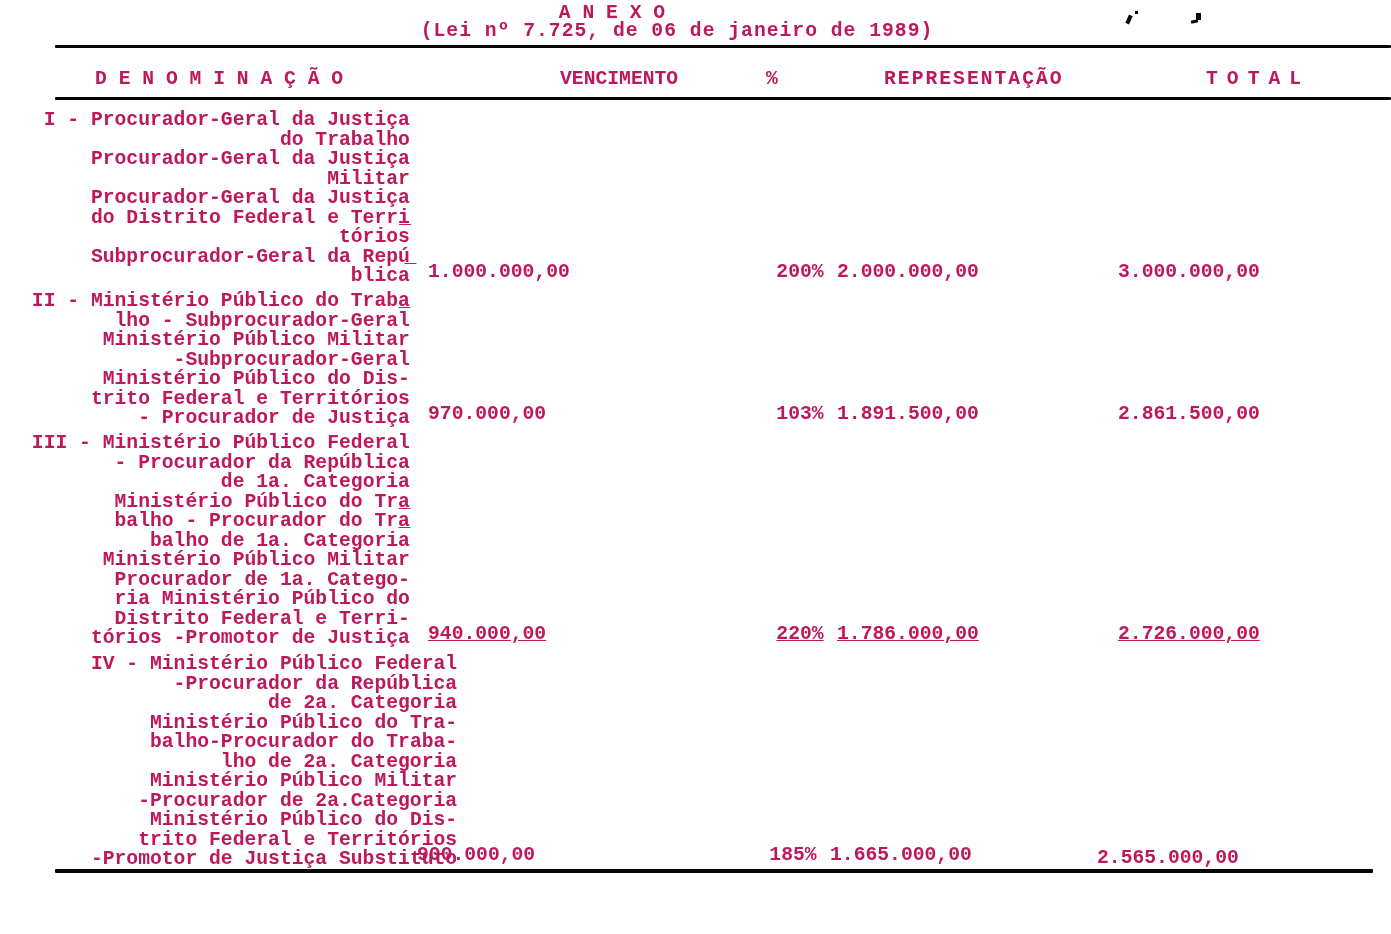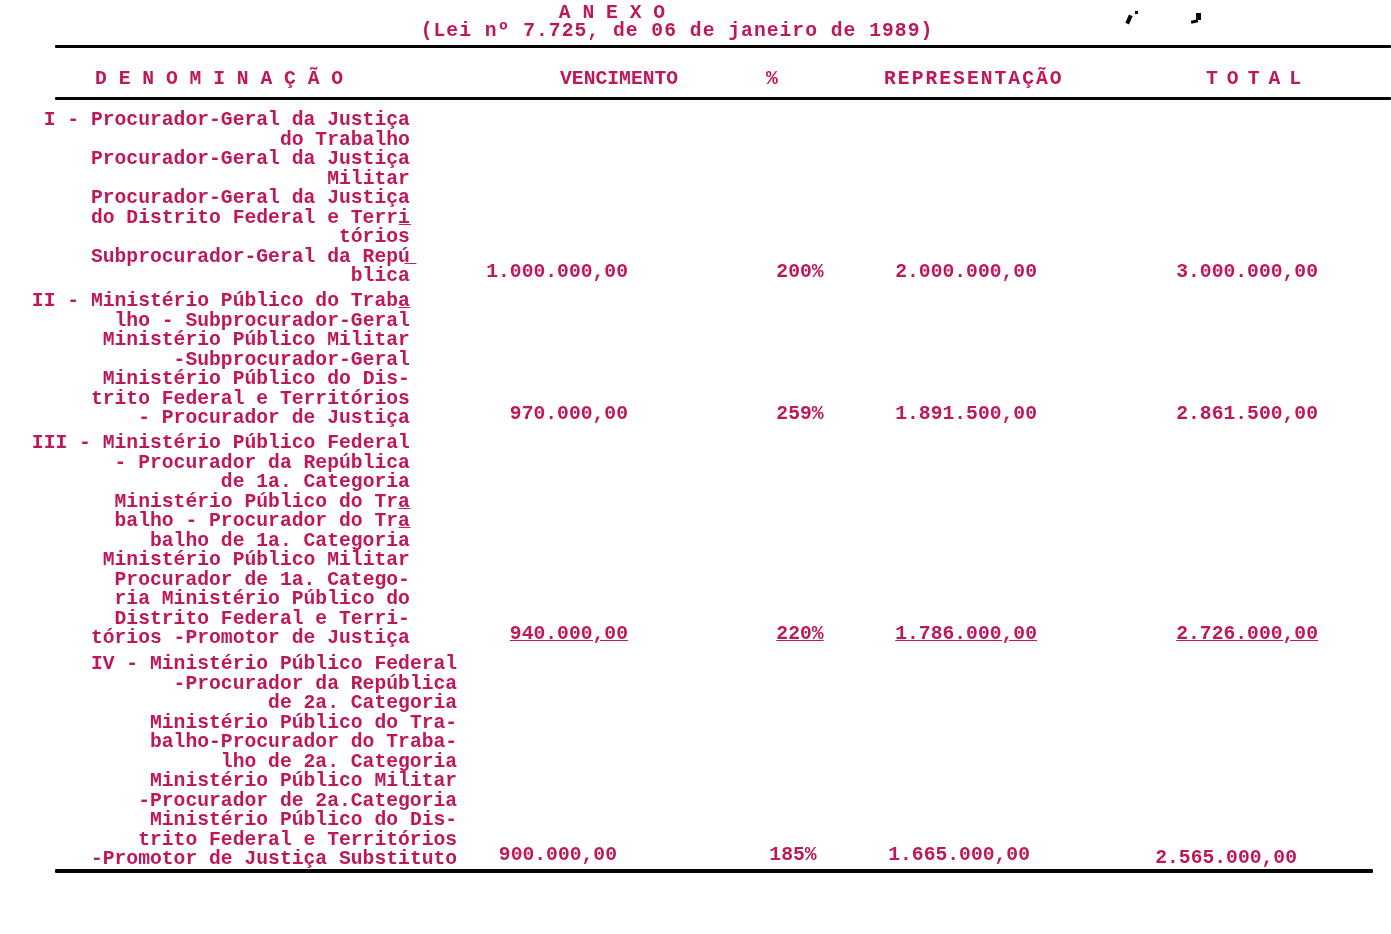--- a/index.html
+++ b/index.html
@@ -26,21 +26,21 @@
   .hdr-representacao { left:884px; letter-spacing:2px; }
   .hdr-total       { left:1206px; letter-spacing:9px;text-align:center; }
   pre.denom {
     position:absolute; left:16px; margin:4px;
     font:inherit; white-space:pre; color:inherit;text-align:right;
   }
   .denom-1 { top:107px; }
   .denom-2 { top:288px; }
   .denom-3 { top:430px; }
   .denom-4 { top:651px; }
-  .val  { position:absolute; width:200px; text-align:right; }
+  .val  { position:absolute; width:200px; text-align:left; }
   .pct  { position:absolute; width:56px;  text-align:center;margin-left:32px; }
   .venc { left:428px; }
   .pc   { left:740px; }
   .repr { left:837px; }
   .tot  { left:1118px; }
   .vrow-1 { top:263px; }
   .vrow-2 { top:405px; }
   .vrow-3 { top:625px;text-decoration:underline; }
   .vrow-4 { top:846px; }
   .venc-4 { left:417px; }
@@ -91,21 +91,21 @@
   <div class="val tot vrow-1">3.000.000,00</div>
 
   <pre class="denom denom-2"> II - Ministério Público do Traba̲
       lho - Subprocurador-Geral
       Ministério Público Militar
       -Subprocurador-Geral
       Ministério Público do Dis-
       trito Federal e Territórios
       - Procurador de Justiça</pre>
   <div class="val venc vrow-2">970.000,00</div>
-  <div class="pct pc vrow-2">259%</div>
+  <div class="pct pc vrow-2">103%</div>
   <div class="val repr vrow-2">1.891.500,00</div>
   <div class="val tot vrow-2">2.861.500,00</div>
 
   <pre class="denom denom-3">III - Ministério Público Federal
       - Procurador da República
       de 1a. Categoria
       Ministério Público do Tra̲
       balho - Procurador do Tra̲
       balho de 1a. Categoria
       Ministério Público Militar

